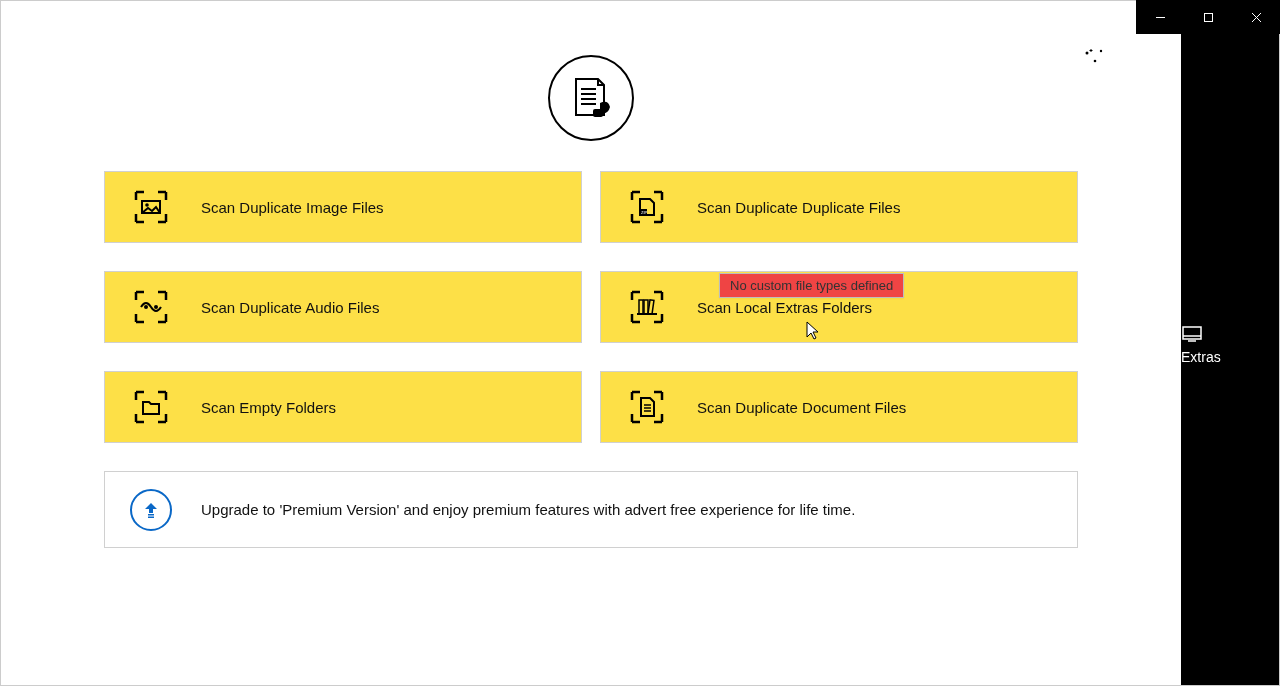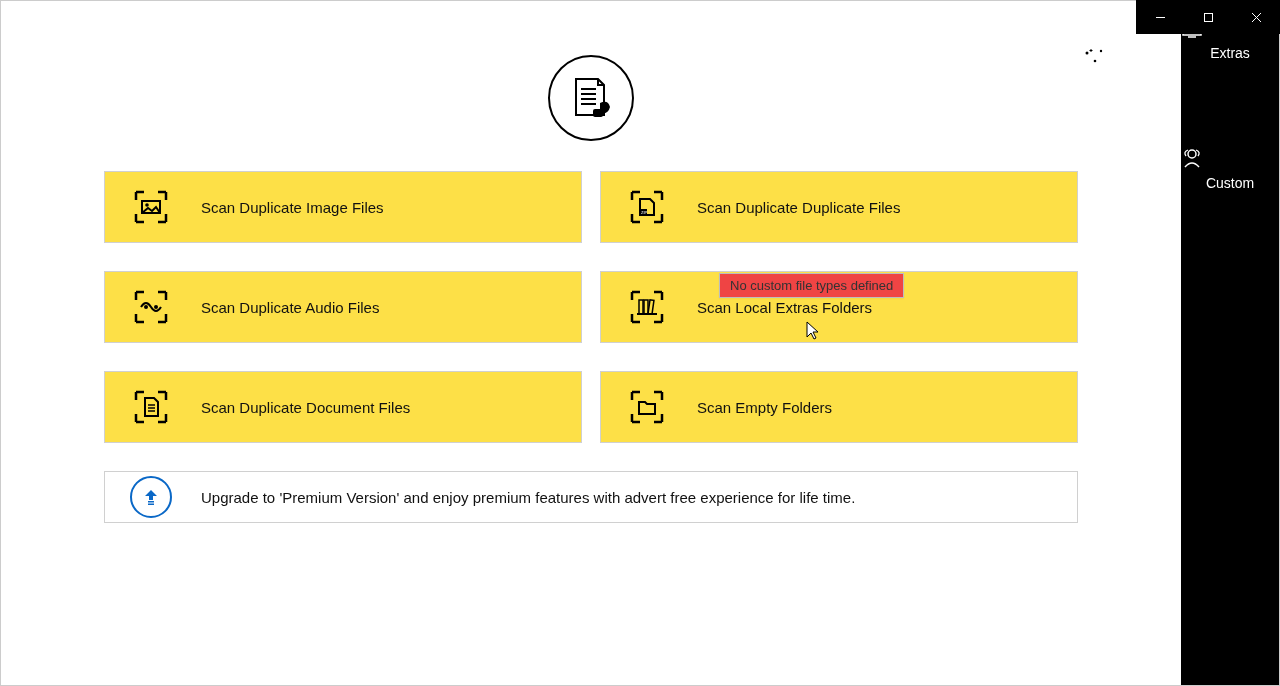--- a/index.html
+++ b/index.html
@@ -1,37 +1,37 @@
 <!DOCTYPE html>
 <html><head>
 <meta charset="utf-8">
 <style>
   * { box-sizing: border-box; margin: 0; padding: 0; }
   html, body { width: 1280px; height: 686px; font-family: "Segoe UI", Arial, sans-serif; background: #fff; overflow: hidden; }
   .app { display: flex; width: 1280px; height: 686px; border: 1px solid #ccc; }
   .main { flex: 1; position: relative; background: #fff; }
-  .sidebar { width: 98px; background: #000; color: #fff; display: flex; flex-direction: column; align-items: center; padding-top: 0; }
+  .sidebar { width: 98px; background: #000; color: #fff; display: flex; flex-direction: row; align-items: center; padding-top: 0; }
   .titlebar { position: absolute; top: 0; right: 0; width: 144px; height: 34px; background: #000; display: flex; }
   .titlebar .btn { flex: 1; display: flex; align-items: center; justify-content: center; color: #fff; cursor: pointer; }
   .side-item { width: 100%; text-align: center; color: #fff; font-size: 14px; cursor: pointer; padding: 10px 0 6px; }
   .side-item .label { display: block; margin-top: 6px; }
   .side-gap { flex: 0 0 70px; }
 
   .content { padding: 20px 100px 20px 100px; }
   .logo-wrap { display: flex; justify-content: center; margin: 34px 0 30px; position: relative; }
   .logo-circle { width: 86px; height: 86px; border: 2px solid #000; border-radius: 50%; display: flex; align-items: center; justify-content: center; position: relative; }
   .logo-sparkles { position: absolute; top: -8px; right: -30px; }
 
   .grid { display: grid; grid-template-columns: repeat(2, 478px); gap: 28px 18px; justify-content: center; }
   .card { border: 1px solid #d0d0d0; height: 72px; display: flex; align-items: center; padding: 0 22px; cursor: pointer; background: #fde047; position: relative; }
   .card.hovered { background: #e6e6e6; }
   .card .icon-slot { width: 48px; display: flex; justify-content: center; }
   .card .card-label { margin-left: 26px; font-size: 15px; color: #111; }
 
-  .upgrade { border: 1px solid #d0d0d0; height: 52px; display: flex; align-items: center; padding: 0 22px; margin: 28px auto 0; width: 974px; cursor: pointer; }
+  .upgrade { border: 1px solid #d0d0d0; height: 77px; display: flex; align-items: center; padding: 0 22px; margin: 28px auto 0; width: 974px; cursor: pointer; }
   .upgrade .icon-slot { width: 48px; display: flex; justify-content: center; }
   .upgrade .card-label { margin-left: 26px; font-size: 15px; color: #111; }
   .up-circle { width: 42px; height: 42px; border: 2px solid #0a68c7; border-radius: 50%; display: flex; align-items: center; justify-content: center; }
 
   .tooltip { position: absolute; top: 272px; left: 718px; background: #ef4444; border: 1px solid #bdbdbd; padding: 4px 10px; font-size: 13px; color: #333; z-index: 10; box-shadow: 0 1px 2px rgba(0,0,0,0.05); }
 
   .cursor { position: absolute; top: 320px; left: 805px; z-index: 20; pointer-events: none; }
 
   svg { display: block; }
 </style>
@@ -113,37 +113,37 @@
               <line x1="8" y1="25" x2="28" y2="25" stroke="#000" stroke-width="2"></line>
             </svg>
           </span>
           <span class="card-label">Scan Local Extras Folders</span>
         </div>
 
         <div class="card">
           <span class="icon-slot">
             <svg width="36" height="36" viewBox="0 0 36 36">
               <path d="M3 3 h8 M3 3 v8 M33 3 h-8 M33 3 v8 M3 33 h8 M3 33 v-8 M33 33 h-8 M33 33 v-8" stroke="#000" stroke-width="2.5" fill="none"></path>
+              <path d="M10 13 h6 l2 2 h8 v10 h-16 z" fill="none" stroke="#000" stroke-width="2"></path>
+            </svg>
+          </span>
+          <span class="card-label">Scan Empty Folders</span>
+        </div>
+
+        <div class="card">
+          <span class="icon-slot">
+            <svg width="36" height="36" viewBox="0 0 36 36">
+              <path d="M3 3 h8 M3 3 v8 M33 3 h-8 M33 3 v8 M3 33 h8 M3 33 v-8 M33 33 h-8 M33 33 v-8" stroke="#000" stroke-width="2.5" fill="none"></path>
               <path d="M12 9 h9 l4 4 v14 h-13 z" fill="none" stroke="#000" stroke-width="2"></path>
               <line x1="15" y1="16" x2="22" y2="16" stroke="#000" stroke-width="1.5"></line>
               <line x1="15" y1="19" x2="22" y2="19" stroke="#000" stroke-width="1.5"></line>
               <line x1="15" y1="22" x2="22" y2="22" stroke="#000" stroke-width="1.5"></line>
             </svg>
           </span>
           <span class="card-label">Scan Duplicate Document Files</span>
-        </div>
-
-        <div class="card">
-          <span class="icon-slot">
-            <svg width="36" height="36" viewBox="0 0 36 36">
-              <path d="M3 3 h8 M3 3 v8 M33 3 h-8 M33 3 v8 M3 33 h8 M3 33 v-8 M33 33 h-8 M33 33 v-8" stroke="#000" stroke-width="2.5" fill="none"></path>
-              <path d="M10 13 h6 l2 2 h8 v10 h-16 z" fill="none" stroke="#000" stroke-width="2"></path>
-            </svg>
-          </span>
-          <span class="card-label">Scan Empty Folders</span>
         </div>
       </div>
 
       <div class="upgrade">
         <span class="icon-slot">
           <span class="up-circle">
             <svg width="20" height="20" viewBox="0 0 20 20">
               <path d="M10 3 l6 6 h-4 v4 h-4 v-4 h-4 z" fill="#0a68c7"></path>
               <rect x="7" y="14" width="6" height="1.5" fill="#0a68c7"></rect>
               <rect x="7" y="16.5" width="6" height="1.5" fill="#0a68c7"></rect>

